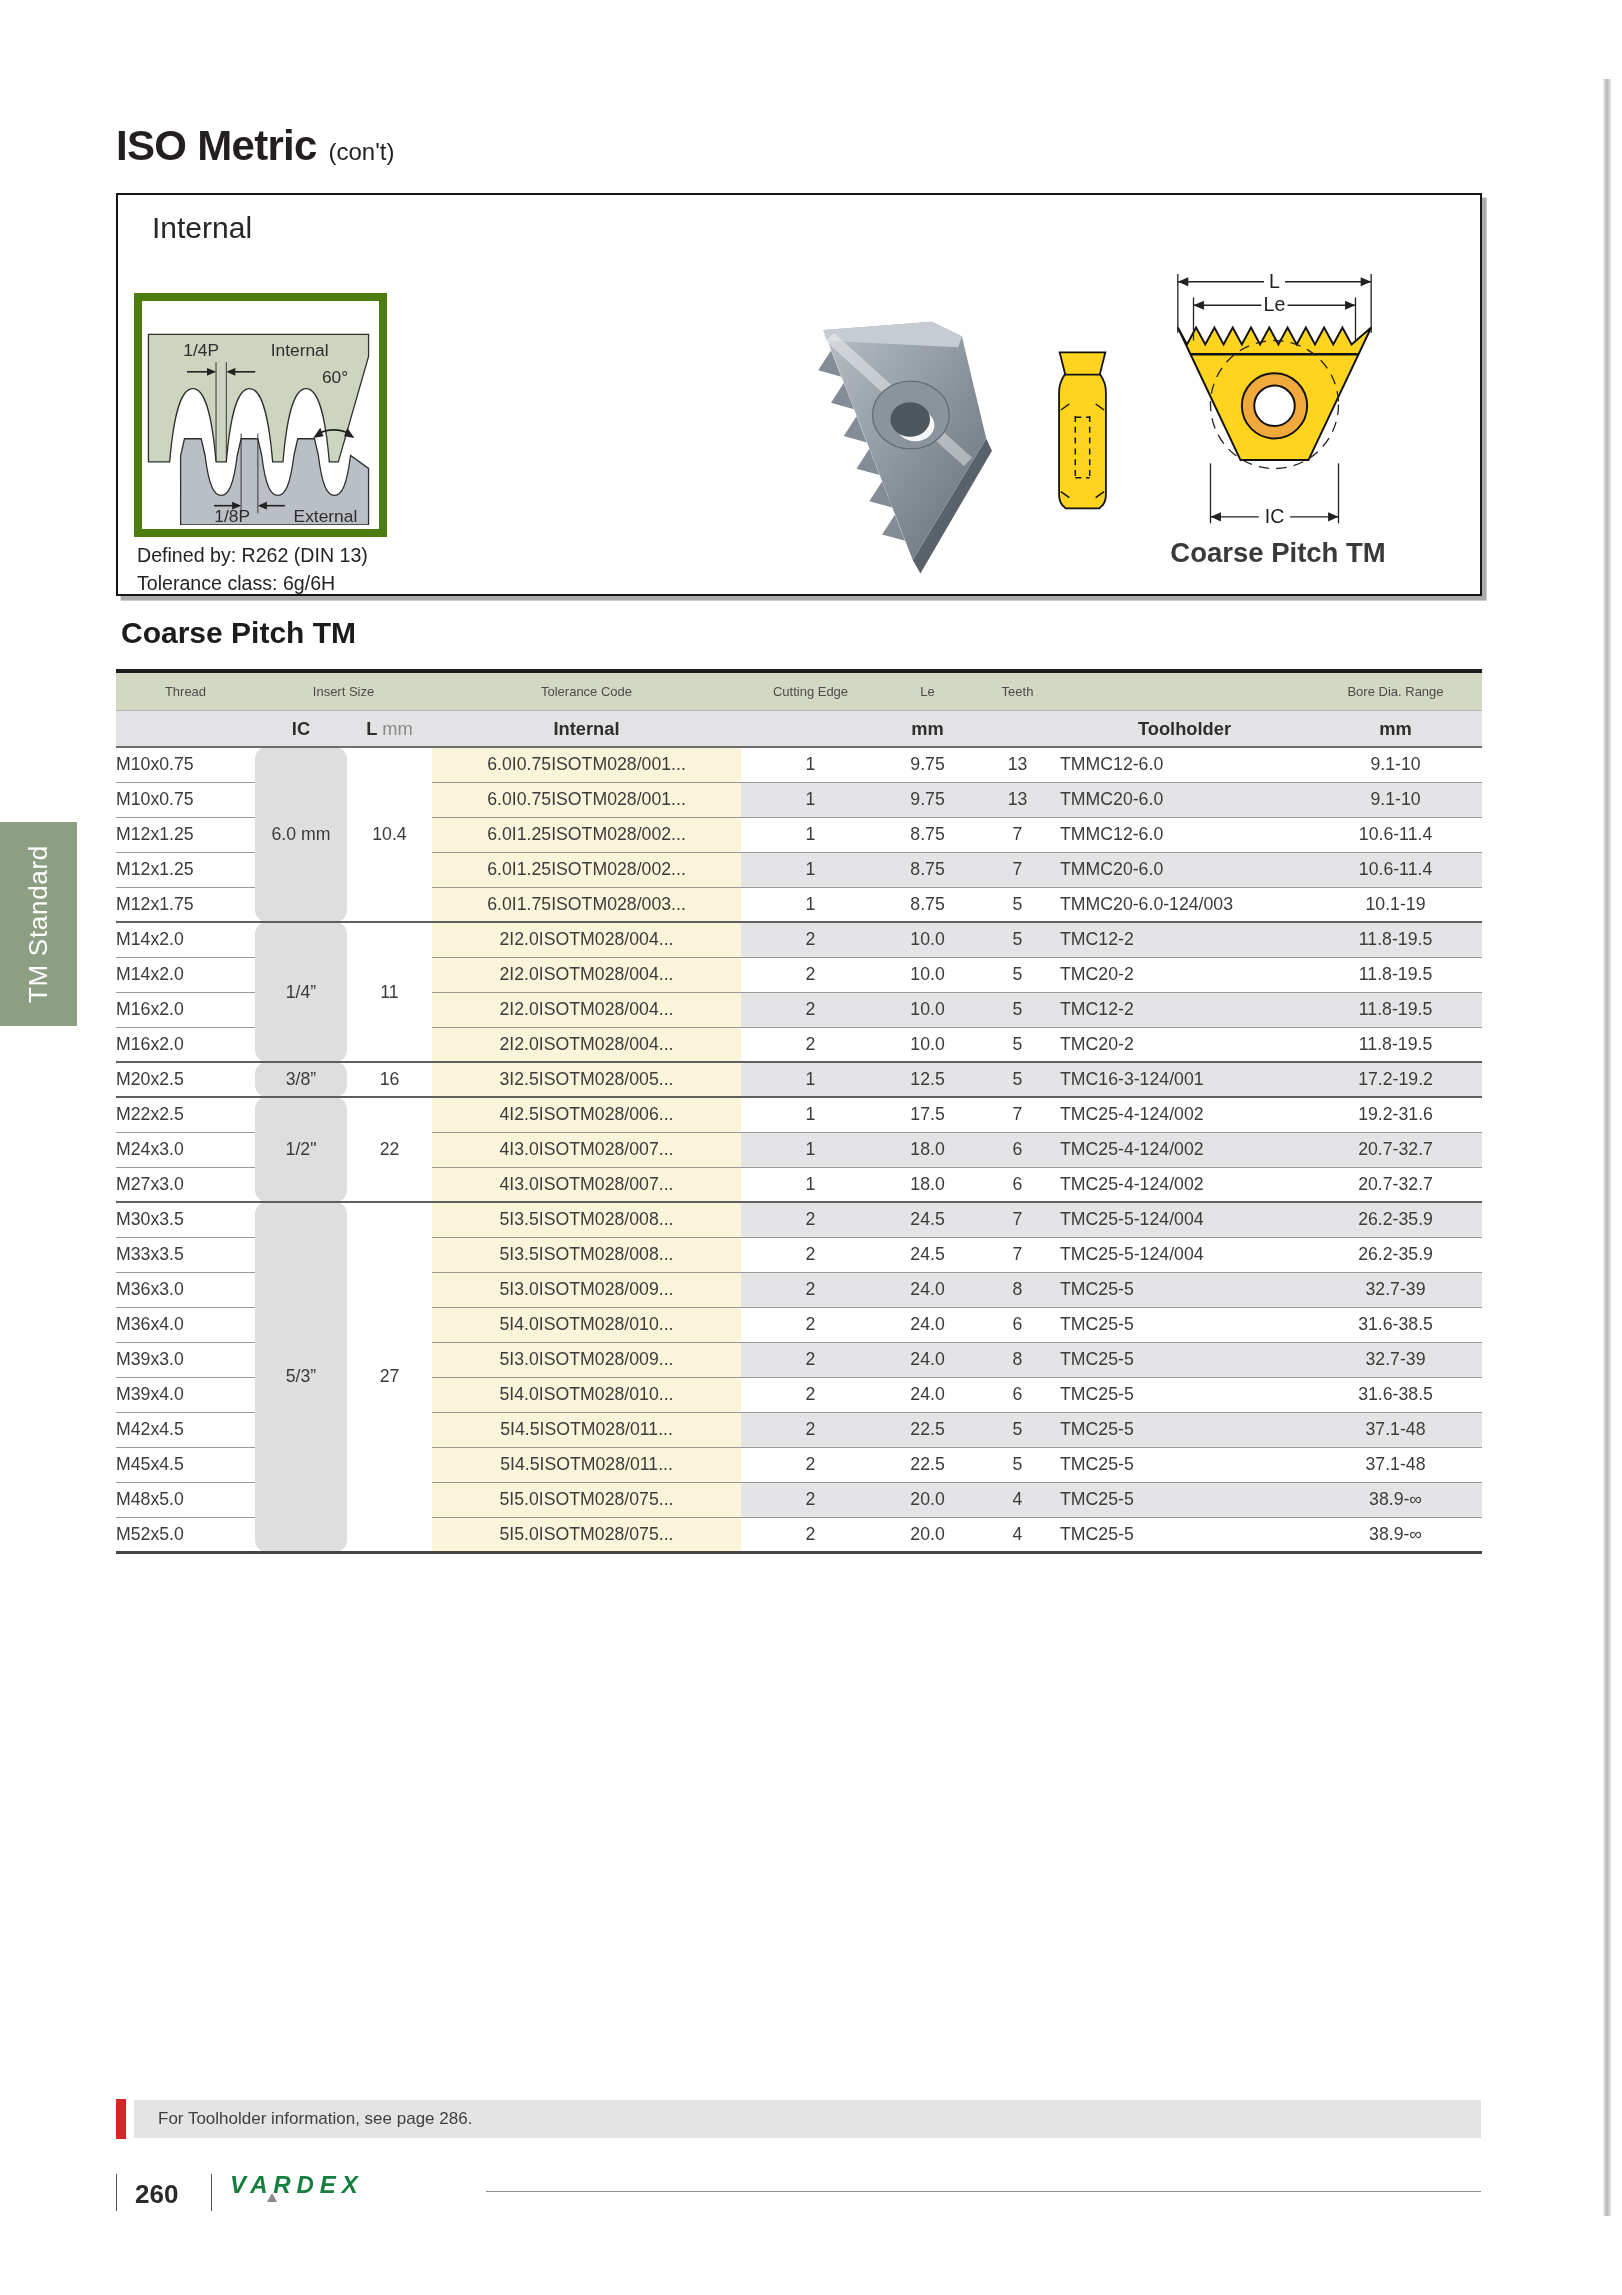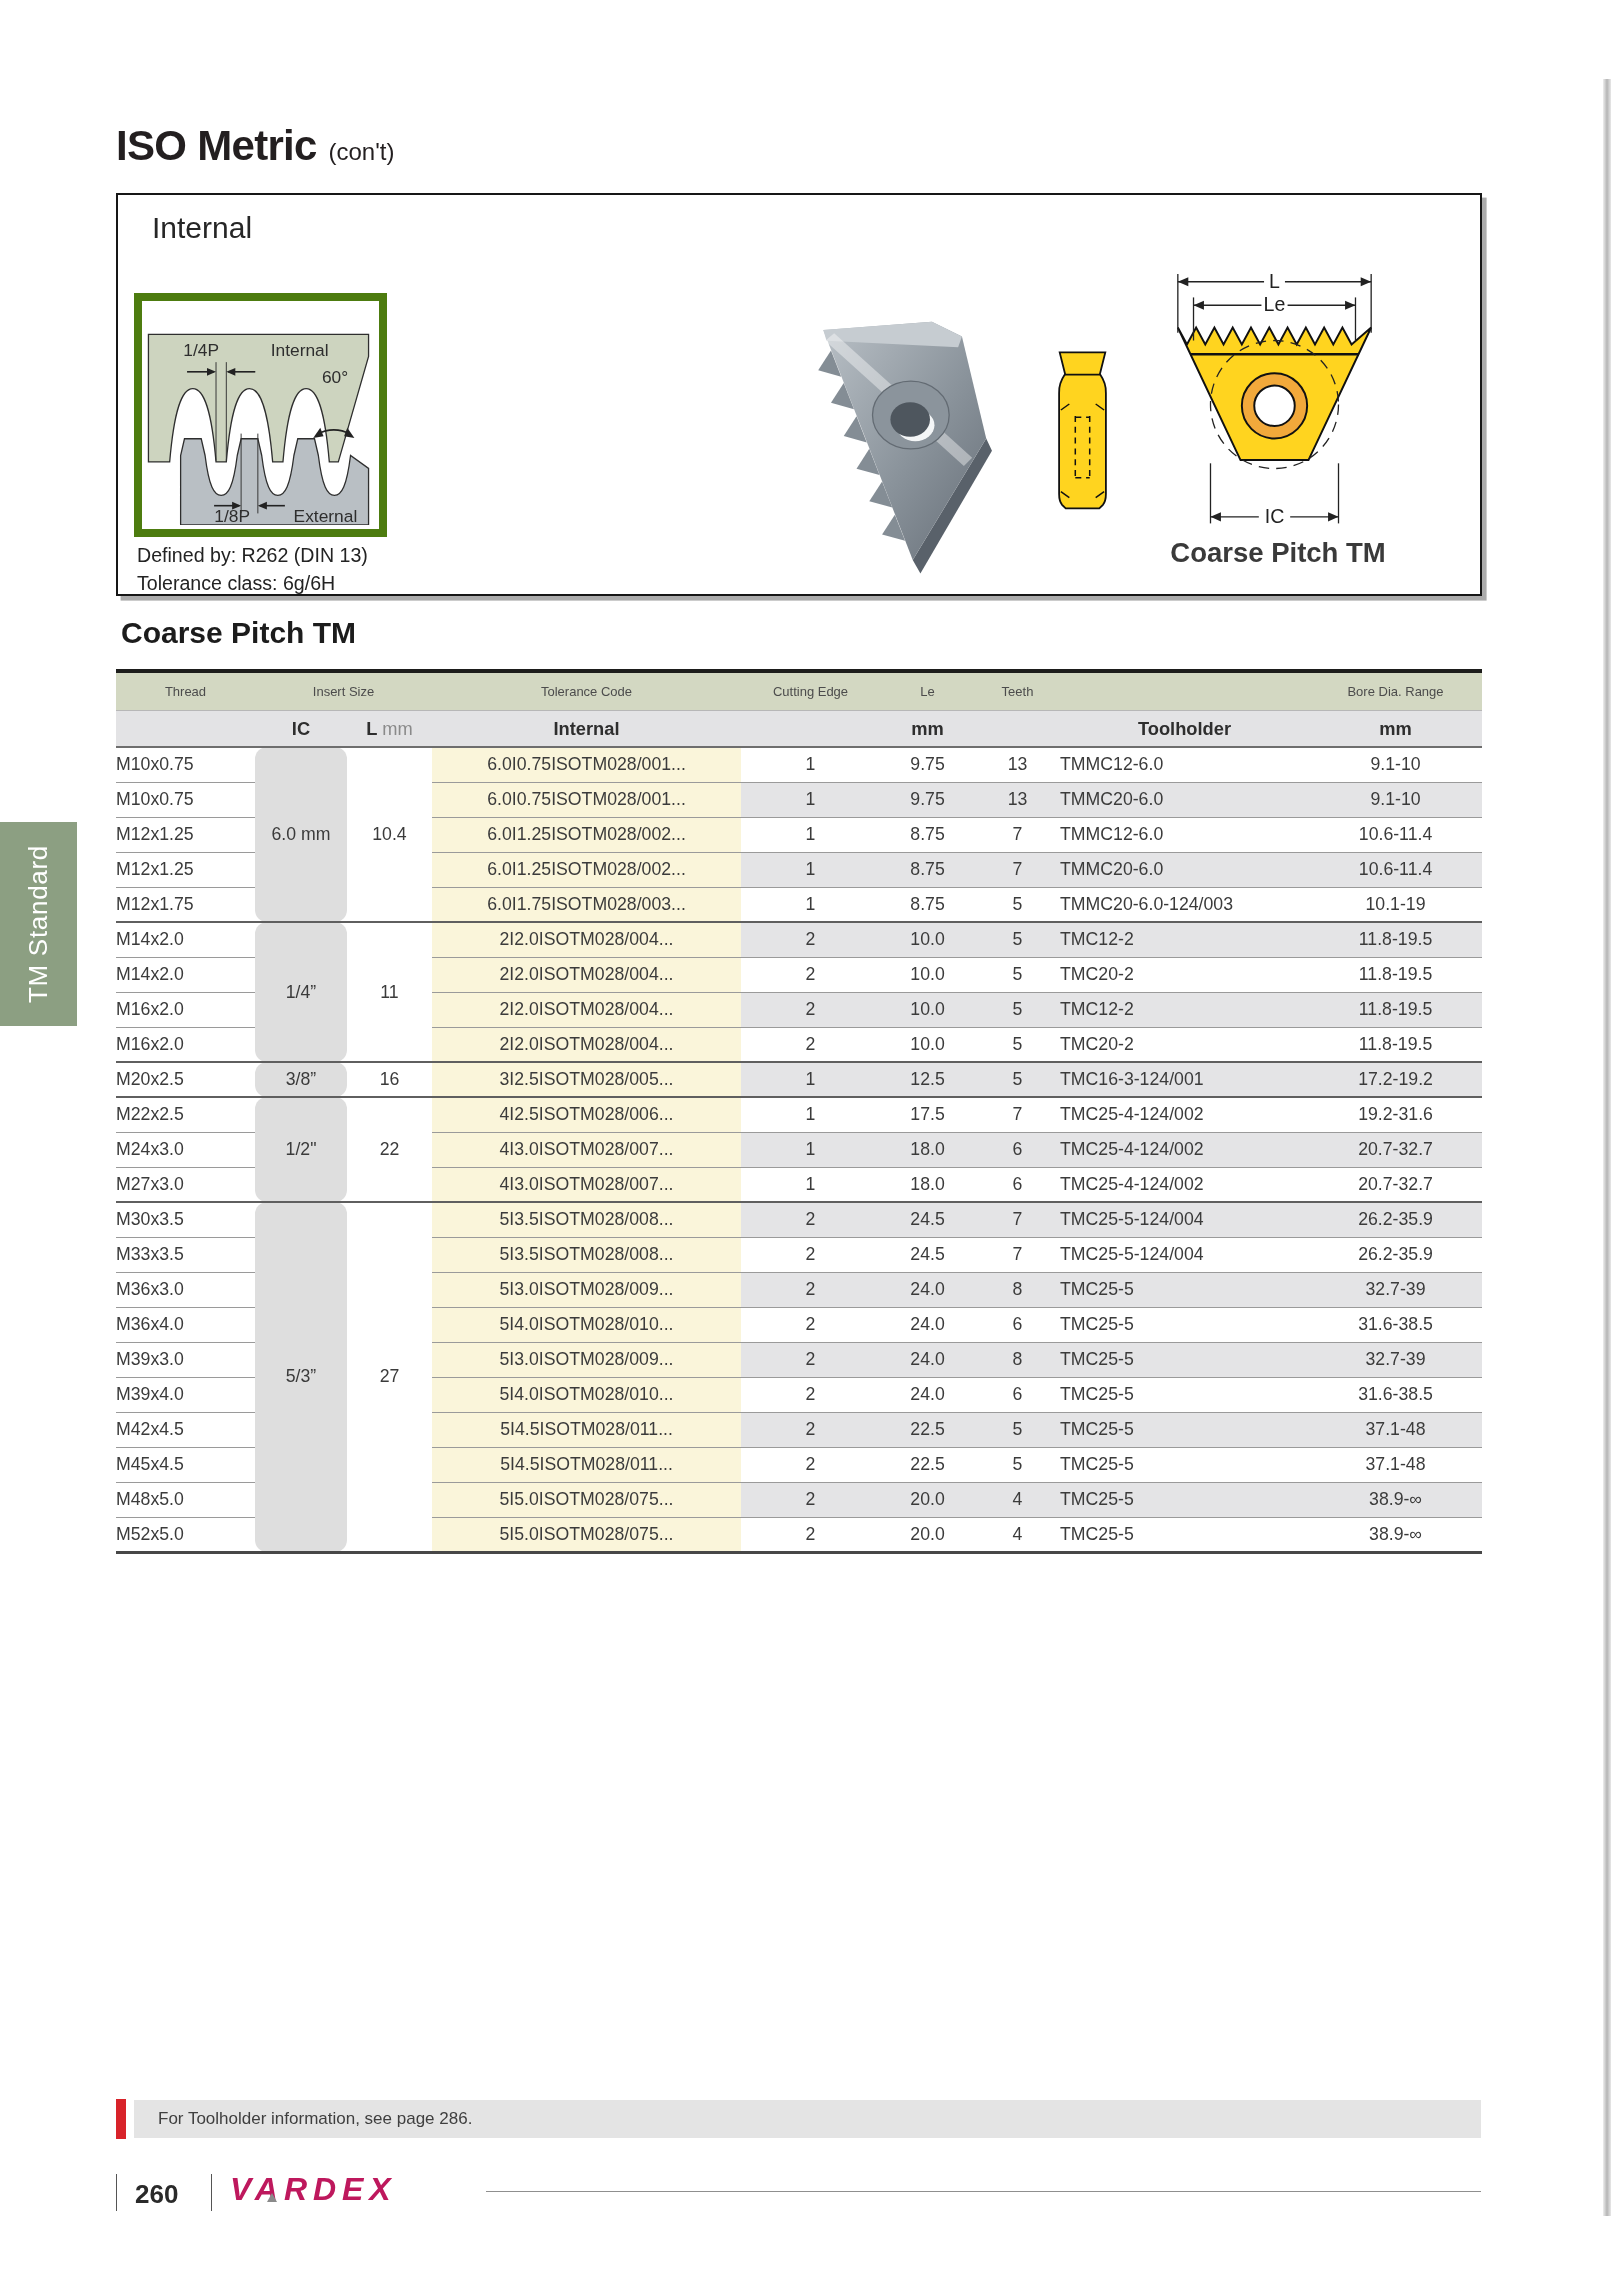--- a/index.html
+++ b/index.html
@@ -45,21 +45,21 @@
   td.s{background:#e4e4e6;}
 
   
   .note-red{left:116px;top:2099px;width:9.8px;height:40px;background:#d8232a;}
   .note-bar{left:134px;top:2100px;width:1347px;height:38px;background:#e4e4e4;display:flex;align-items:center;}
   .note-bar span{font-size:17px;color:#3f3f3f;padding-left:24px;}
 
   
   .fvline{width:1.3px;height:37px;background:#555555;}
   .pageno{left:135px;top:2179px;font-size:26px;font-weight:700;color:#2a2a2a;}
-  .brand{left:230px;top:2171px;font-size:32px;font-weight:800;color:#be185d;letter-spacing:5.9px;font-style:italic;}
+  .brand{left:230px;top:2171px;font-size:24px;font-weight:800;color:#15803d;letter-spacing:5.9px;font-style:italic;}
   .brand-tri{left:267px;top:2193px;width:0;height:0;border-left:5.9px solid transparent;border-right:5.9px solid transparent;border-bottom:9.2px solid #8a8a8a;}
   .fhline{left:486px;top:2191px;width:995px;height:1.3px;background:#8f8f8f;}
   .page-edge{left:1603px;top:79px;width:7.9px;height:2137px;background:linear-gradient(to right,#eeeeee,#b5b5b5,#e8e8e8);}
 
   svg text{font-family:"Liberation Sans",sans-serif;}
 </style>
 </head>
 <body>
 
 <div class="abs title">

